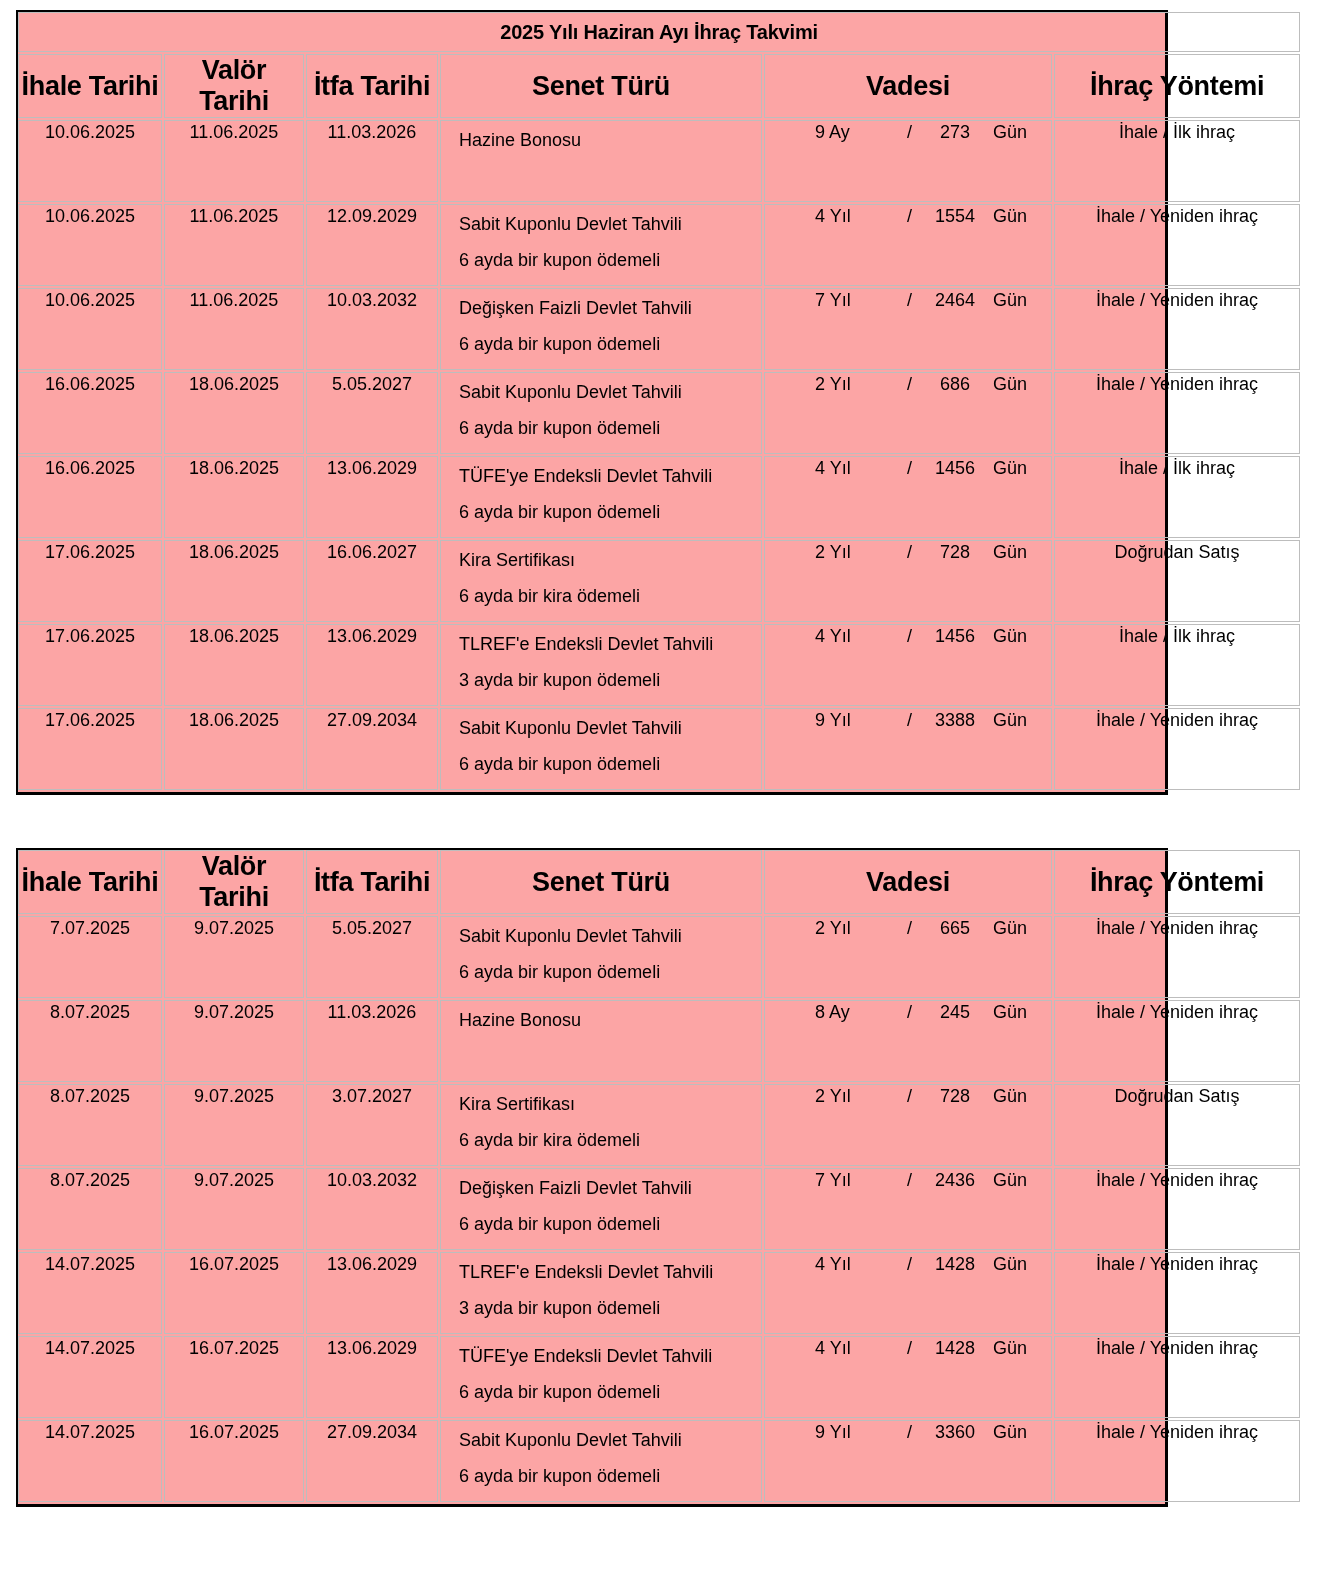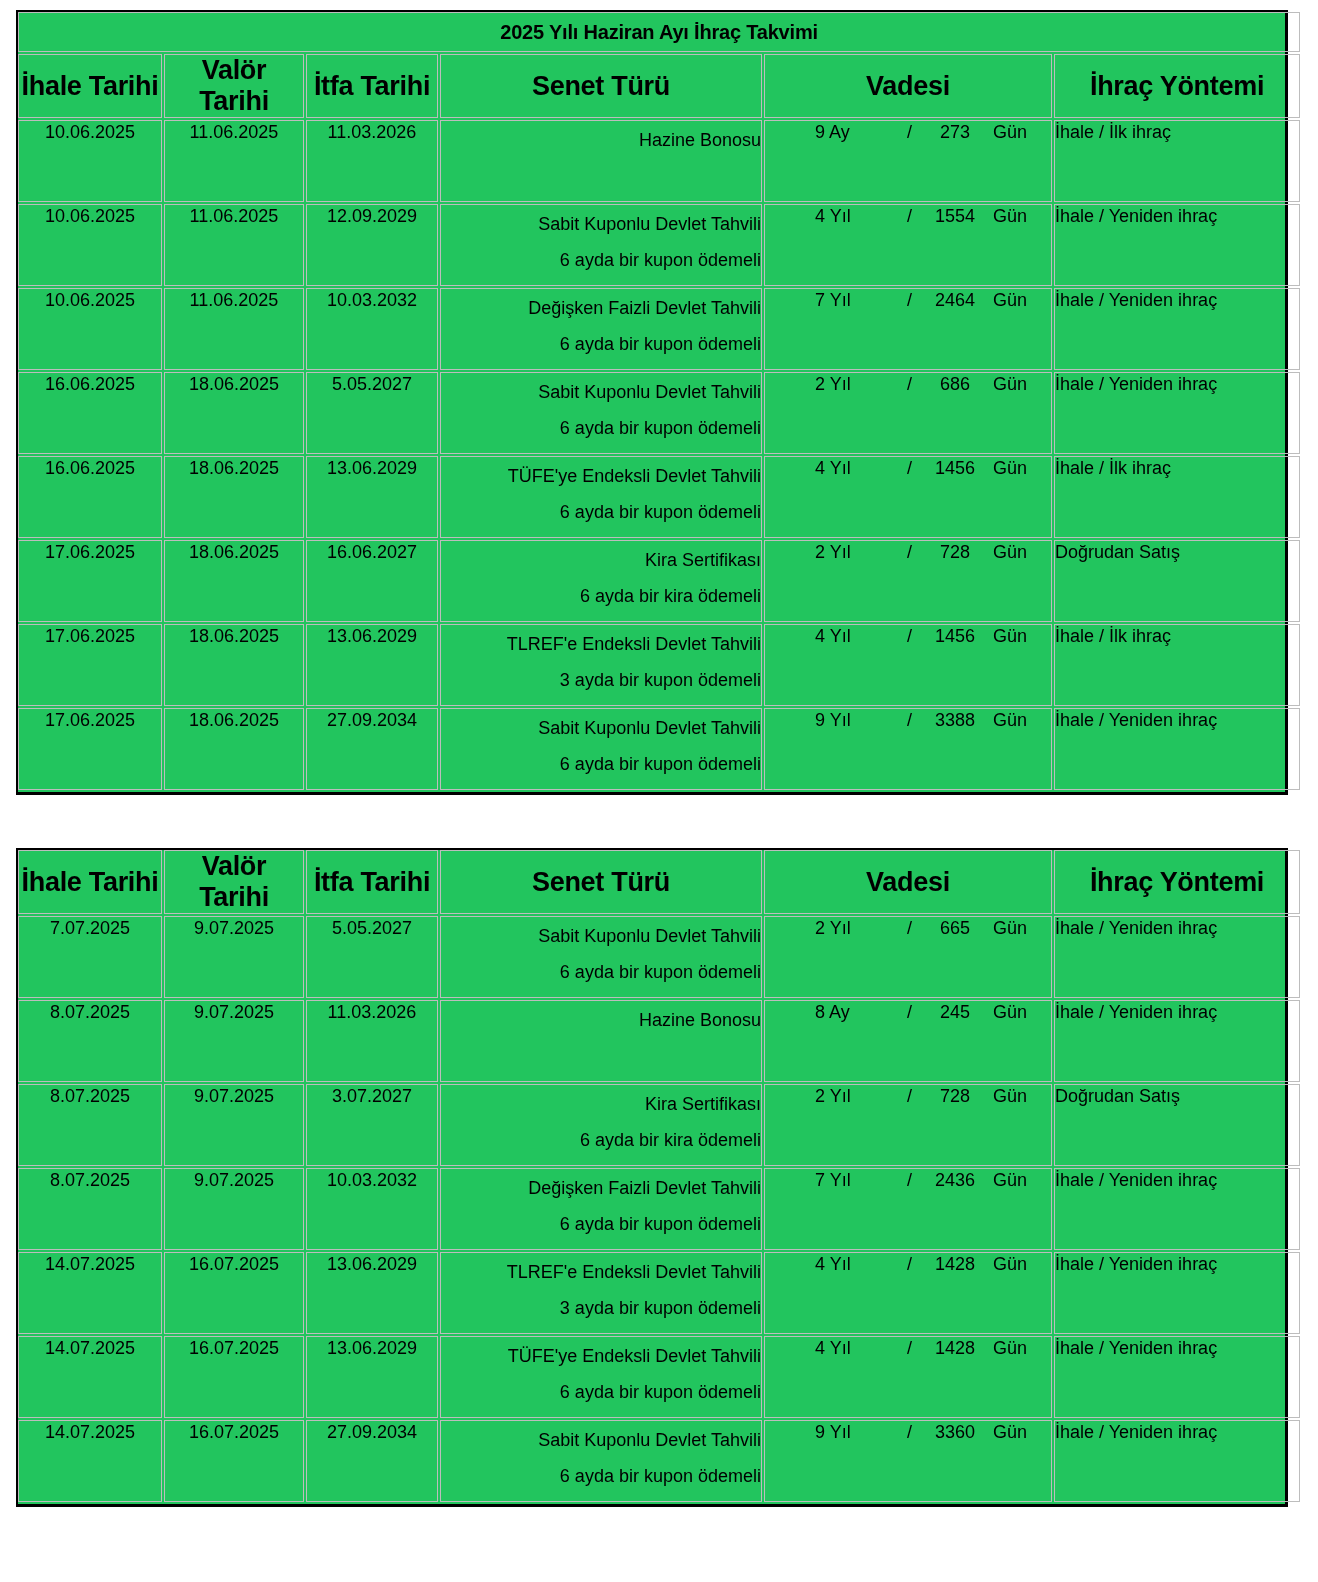--- a/index.html
+++ b/index.html
@@ -11,27 +11,27 @@
     width: 1318px;
     height: 1582px;
     position: relative;
     font-family: "Liberation Sans", sans-serif;
     color: #000;
     overflow: hidden;
   }
   .calendar {
     position: absolute;
     left: 16px;
-    width: 1272px;
+    width: 1152px;
     border-top: 2px solid #000;
     border-left: 2px solid #000;
     border-right: 3px solid #000;
     border-bottom: 3px solid #000;
     box-sizing: border-box;
-    background: #22c55e;
+    background: #fca5a5;
   }
   #cal-june { top: 10px; }
   #cal-july { top: 848px; }
 
   table.cal {
     width: 100%;
     border-collapse: separate;
     border-spacing: 2px;
     table-layout: fixed;
     margin: -2px 0 0 -2px;
@@ -65,22 +65,22 @@
     letter-spacing: -0.3px;
   }
   .data-row td {
     height: 82px;
     font-size: 18px;
     vertical-align: top;
     padding-top: 10px;
     line-height: 36px;
   }
   .data-row td.c-date { text-align: center; line-height: 22px; margin-top: 28px; }
-  .data-row td.c-type { text-align: right; padding-left: 12px; line-height: 36px; padding-top: 1px; }
-  .data-row td.c-method { line-height: 22px; }
+  .data-row td.c-type { text-align: left; padding-left: 18px; line-height: 36px; padding-top: 1px; }
+  .data-row td.c-method { text-align: center; line-height: 22px; }
   .data-row td.c-mat { line-height: 22px; }
 
   .type-line { display: block; white-space: nowrap; }
 
   .mat {
     position: relative;
     height: 22px;
     font-size: 18px;
   }
   .mat span { position: absolute; top: 0; white-space: nowrap; }

